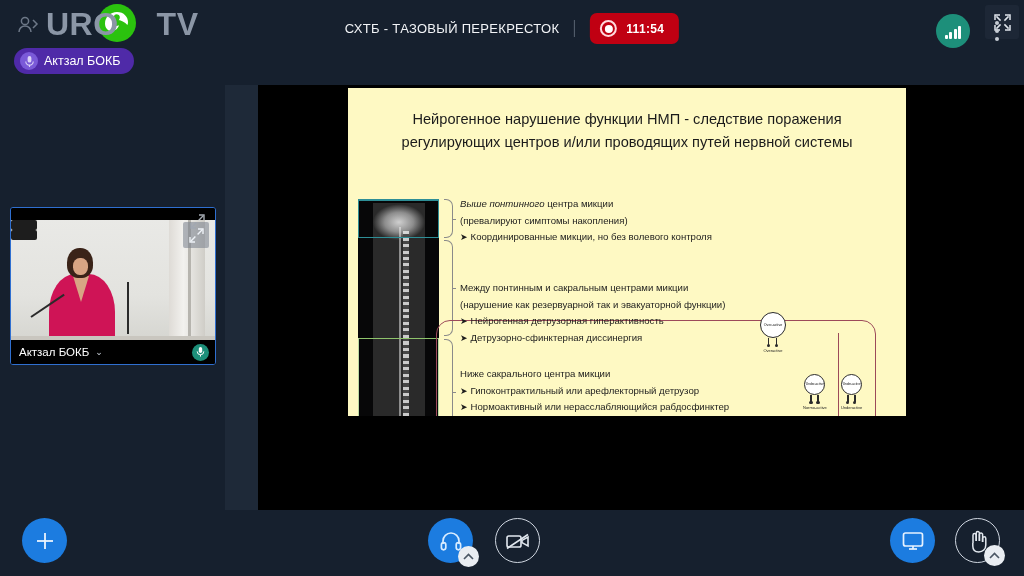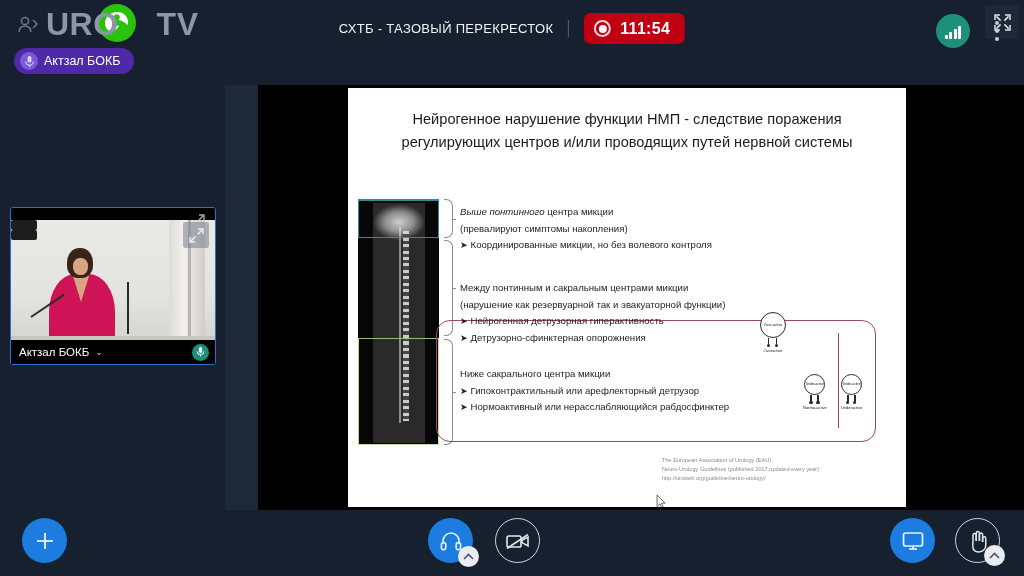--- a/index.html
+++ b/index.html
@@ -58,21 +58,21 @@
   #rec-pill {
     height: 31px; border-radius: 7px; background: #c00012;
     display: flex; align-items: center; gap: 9px; padding: 0 15px 0 10px;
   }
   #rec-dot {
     width: 17px; height: 17px; border-radius: 50%;
     border: 2px solid #ffd9dd; background: transparent;
     display: flex; align-items: center; justify-content: center;
   }
   #rec-dot i { width: 8px; height: 8px; border-radius: 50%; background: #fff; display: block; }
-  #rec-time { color: #fff; font-size: 16px; font-weight: bold; letter-spacing: .3px; }
+  #rec-time { color: #fff; font-size: 12px; font-weight: bold; letter-spacing: .3px; }
 
   #signal-btn {
     position: absolute; right: 54px; top: 14px;
     width: 34px; height: 34px; border-radius: 50%;
     background: #1d8f7a; display: flex; align-items: flex-end; justify-content: center;
     padding-bottom: 9px;
   }
   #signal-btn .bars { display: flex; align-items: flex-end; gap: 1.5px; }
   #signal-btn .bars i { display:block; width: 3px; background: #fff; border-radius: 1px; }
   #signal-btn .bars i:nth-child(1){height:4px}
@@ -90,22 +90,22 @@
   
   #stage-outer {
     position: absolute; left: 225px; top: 85px; width: 799px; height: 425px;
     background: #1e2938;
   }
   #stage-black {
     position: absolute; left: 258px; top: 85px; width: 766px; height: 425px;
     background: #000;
   }
   #slide {
-    position: absolute; left: 348px; top: 88px; width: 558px; height: 419px;
-    background: #ffffff; overflow: hidden;
+    position: absolute; left: 348px; top: 88px; width: 558px; height: 328px;
+    background: #fef9c3; overflow: hidden;
   }
   #expand-btn {
     position: absolute; right: 5px; top: 5px; width: 34px; height: 34px;
     background: rgba(30,41,56,.86); border-radius: 3px;
     display: flex; align-items: center; justify-content: center; z-index: 25;
   }
 
   
   #slide-title {
     position: absolute; left: 14px; top: 20px; width: 530px;
@@ -167,21 +167,21 @@
   #brace3 { left: 96px; top: 251px; height: 106px; }
 
   
   #maroon-box {
     position: absolute; left: 88px; top: 232px; width: 440px; height: 122px;
     border: 1.3px solid #9c4a5a; border-radius: 14px; pointer-events: none;
   }
 
   
   .tblock { position: absolute; left: 112px; color: #1c1c1c; font-size: 9.6px; line-height: 1.72; }
-  #tb1 { top: 116px; }
+  #tb1 { top: 108px; }
   #tb2 { top: 192px; }
   #tb3 { top: 278px; }
   .tblock .hdr em { font-style: italic; }
   .tblock .bullet { white-space: nowrap; }
   .tblock .bullet .arw { font-size: 9px; margin-right: 3px; }
 
   
   .bladder {
     position: absolute; display: flex; flex-direction: column; align-items: center;
   }
@@ -419,21 +419,21 @@
   <div class="tblock" id="tb1">
     <div class="hdr"><em>Выше понтинного</em><span> центра микции</span></div>
     <div>(превалируют симптомы накопления)</div>
     <div class="bullet"><span class="arw">➤</span><span>Координированные микции, но без волевого контроля</span></div>
   </div>
 
   <div class="tblock" id="tb2">
     <div class="hdr"><em></em><span>Между понтинным и сакральным центрами микции</span></div>
     <div>(нарушение как резервуарной так и эвакуаторной функции)</div>
     <div class="bullet"><span class="arw">➤</span><span>Нейрогенная детрузорная гиперактивность</span></div>
-    <div class="bullet"><span class="arw">➤</span><span>Детрузорно-сфинктерная опорожнения</span></div>
+    <div class="bullet"><span class="arw">➤</span><span>Детрузорно-сфинктерная диссинергия</span></div>
   </div>
 
   <div class="tblock" id="tb3">
     <div class="hdr"><em></em><span>Ниже сакрального центра микции</span></div>
     <div class="bullet"><span class="arw">➤</span><span>Гипоконтрактильный или арефлекторный  детрузор</span></div>
     <div class="bullet"><span class="arw">➤</span><span>Нормоактивный или нерасслабляющийся рабдосфинктер</span></div>
   </div>
 
   <div id="diagram-vline"></div>
 

